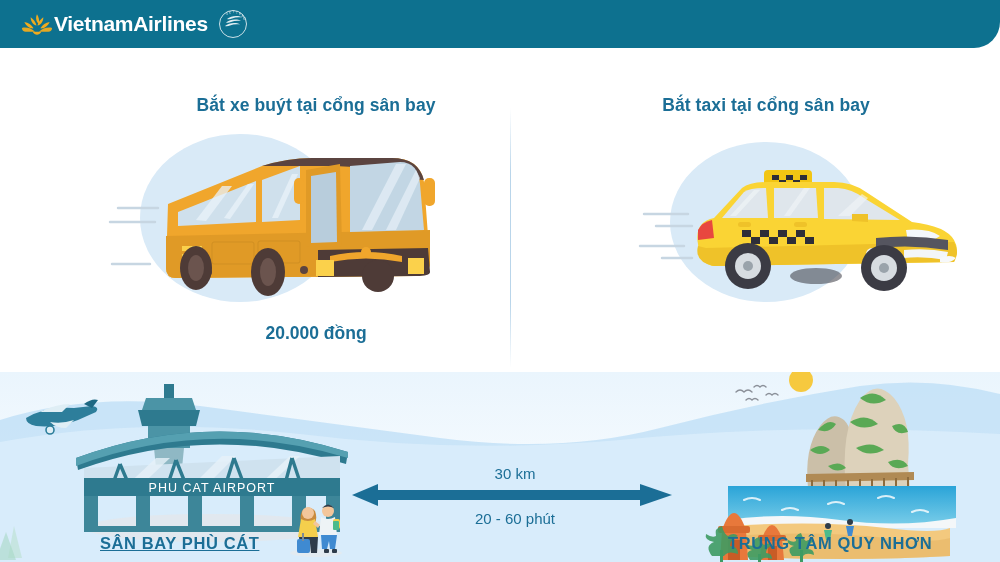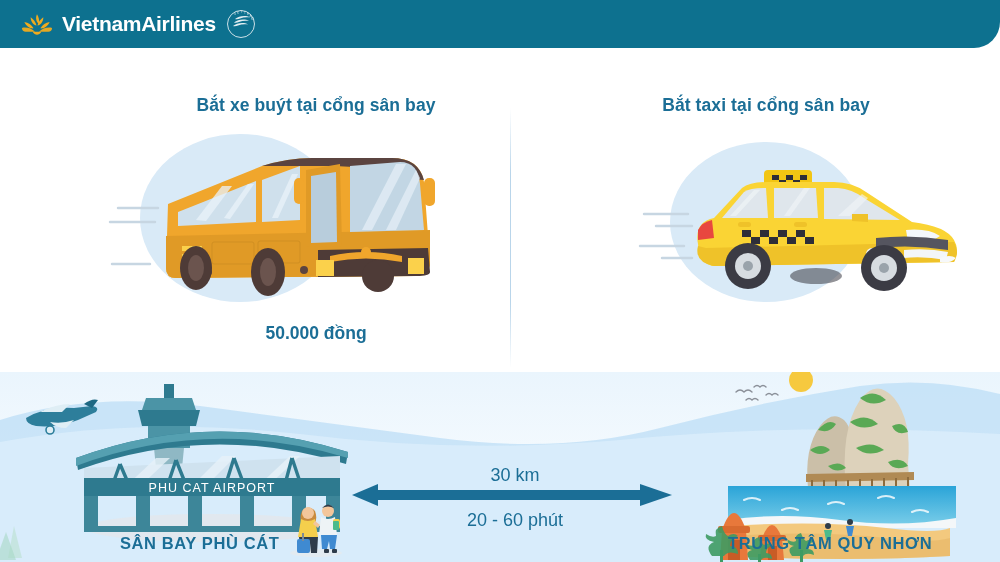--- a/index.html
+++ b/index.html
@@ -30,21 +30,21 @@
   .brand-lotus {
     margin-left: 20px;
     width: 34px; height: 28px;
     flex: 0 0 auto;
   }
   .brand-name {
     color: #ffffff;
     font-size: 21px;
     font-weight: bold;
     letter-spacing: -0.3px;
-    margin-left: 8px;
+    margin-left: 0;
     white-space: nowrap;
   }
   .skyteam {
     margin-left: 10px;
     width: 30px; height: 30px;
     flex: 0 0 auto;
     opacity: .92;
   }
 
   
@@ -101,34 +101,34 @@
     overflow: hidden;
   }
   .scene-label {
     position: absolute;
     color: #1b6e96;
     font-size: 16.5px;
     font-weight: bold;
     letter-spacing: .6px;
     white-space: nowrap;
   }
-  .scene-label.airport { left: 120px; top: 534px; }
+  .scene-label.airport { left: 100px; top: 534px; text-decoration: underline; }
   .scene-label.city    { left: 728px; top: 534px; }
 
   .route {
     position: absolute;
     left: 340px; top: 465px;
     width: 350px; height: 70px;
   }
   .route-distance, .route-duration {
     position: absolute;
     width: 350px;
     text-align: center;
     color: #1b6e96;
-    font-size: 18px;
+    font-size: 15px;
   }
   .route-distance { top: 0; }
   .route-duration { top: 45px; }
 </style>
 </head>
 <body>
 
 <div class="header">
   <svg class="brand-lotus" viewBox="0 0 70 56">
     <g fill="#f0ab1e">
@@ -221,21 +221,21 @@
       <circle cx="256" cy="145" r="4" fill="#5b4440"></circle>
       <circle cx="304" cy="144" r="4" fill="#5b4440"></circle>
 
       <ellipse cx="196" cy="142" rx="16" ry="22" fill="#4e3b37"></ellipse>
       <ellipse cx="196" cy="142" rx="8" ry="13" fill="#6b544e"></ellipse>
       <ellipse cx="268" cy="146" rx="17" ry="24" fill="#4e3b37"></ellipse>
       <ellipse cx="268" cy="146" rx="8" ry="14" fill="#6b544e"></ellipse>
       <ellipse cx="378" cy="150" rx="16" ry="16" fill="#4e3b37"></ellipse>
     </svg>
 
-    <div class="panel-price">50.000 đồng</div>
+    <div class="panel-price">20.000 đồng</div>
   </div>
 
   <div class="panel right">
     <div class="panel-title">Bắt taxi tại cổng sân bay</div>
 
     <svg class="vehicle-art" viewBox="0 0 500 190">
       <ellipse cx="250" cy="96" rx="96" ry="80" fill="#d9eaf7"></ellipse>
       <g stroke="#c7d6e2" stroke-width="2.4" stroke-linecap="round">
         <line x1="128" y1="88" x2="172" y2="88"></line>
         <line x1="140" y1="100" x2="176" y2="100"></line>

